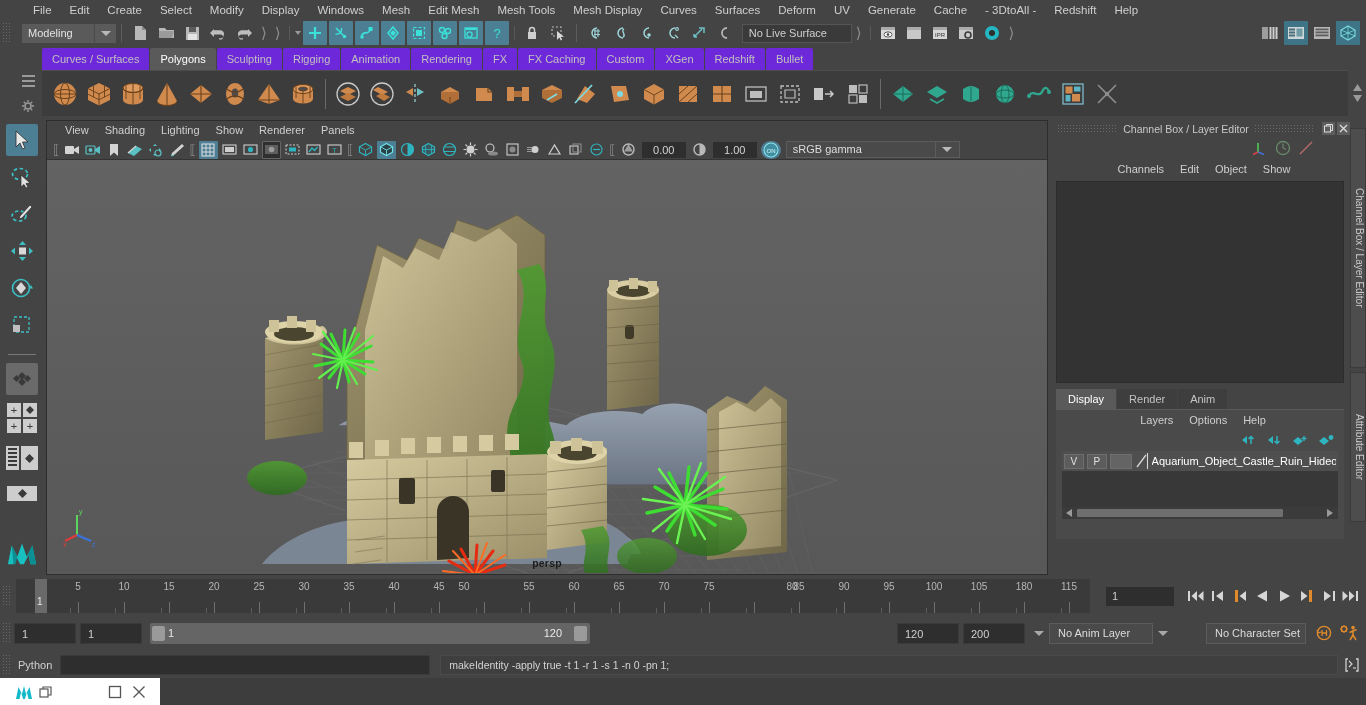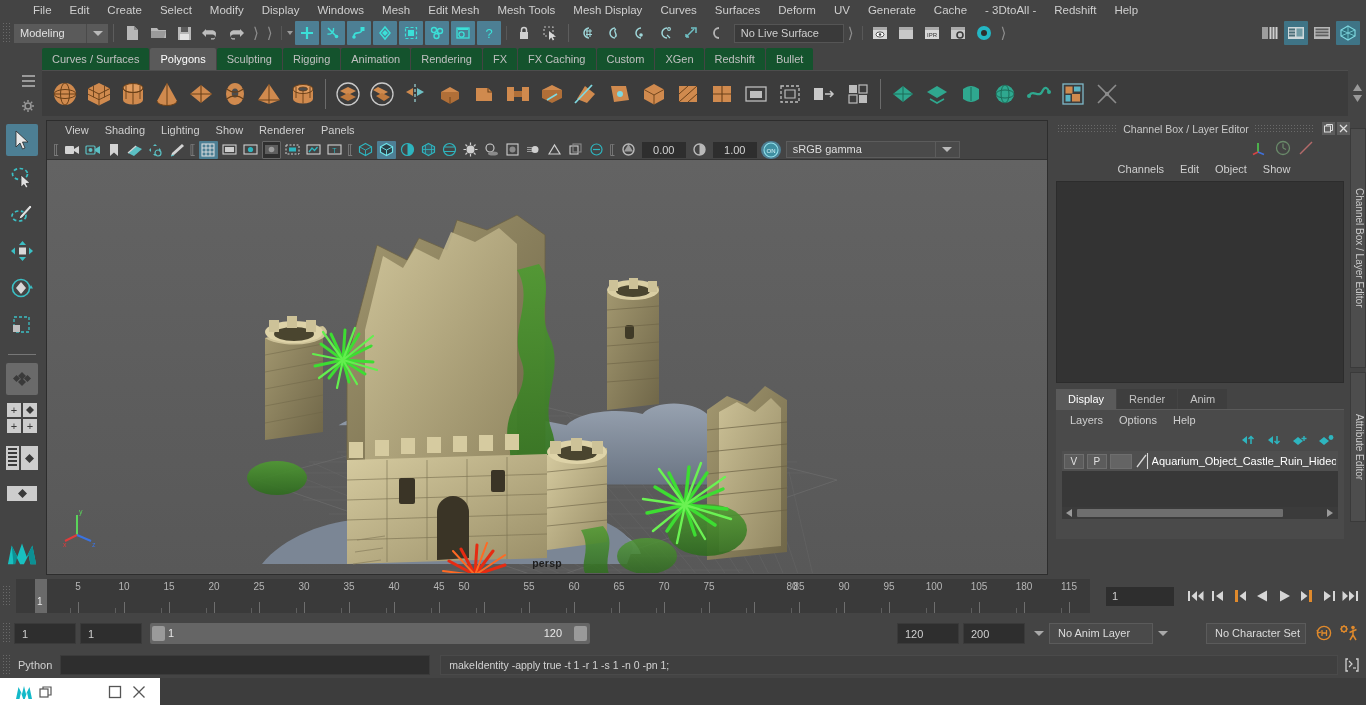--- a/index.html
+++ b/index.html
@@ -58,21 +58,21 @@
 
   
   .shelfbar {
     position:absolute; left:0; top:46px; width:1366px; height:72px; background:#444;
   }
   .shelf-tabrow {
     position:absolute; left:42px; top:0; height:24px; display:flex; align-items:flex-end;
   }
   .shelf-tab {
     height:22px; line-height:22px; padding:0 10px; font-size:11px;
-    background:#14532d; color:#c0c0c0; margin-right:1px;
+    background:#6d28d9; color:#c0c0c0; margin-right:1px;
     border-top-left-radius:2px; border-top-right-radius:2px;
   }
   .shelf-tab.active { background:#5a5a5a; color:#ffffff; }
   .shelf-iconrow {
     position:absolute; left:42px; top:24px; right:18px; height:46px;
     background:#3c3c3c; display:flex; align-items:center; padding-left:6px;
     border-top:1px solid #4d4d4d;
   }
   .shelf-icon { width:34px;height:40px; display:flex;align-items:center;justify-content:center;flex:0 0 auto;}
   .shelf-left-grip {
@@ -141,21 +141,21 @@
   }
   .rp-winbtn { width:13px;height:13px;background:#5d5d5d;display:flex;align-items:center;justify-content:center;margin-left:2px;font-size:9px;color:#ddd;}
   .rp-gizmos { height:22px; display:flex;align-items:center; justify-content:flex-end; padding-right:36px; gap:7px;}
   .rp-menurow { height:20px; display:flex; align-items:center; padding-left:6px;justify-content:center; }
   .rp-menurow .rmi { padding:0 8px; font-size:11px; color:#cfcfcf; }
   .channelbox-body { margin:2px 6px 0 4px; height:202px; background:#333333; border:1px solid #2c2c2c;}
   .layer-tabs { display:flex; margin:6px 0 0 4px; align-items:flex-end;}
   .ltab { height:20px;line-height:20px;padding:0 12px;font-size:11px;background:#3e3e3e;color:#c3c3c3;margin-right:1px;}
   .ltab.active { background:#5a5a5a;color:#fff;}
   .layer-panel { margin:0 6px 0 4px; background:#4a4a4a; height:130px; border-top:1px solid #5a5a5a;}
-  .layer-menurow { height:19px;display:flex;align-items:center;padding-left:6px;}
+  .layer-menurow { height:19px;display:flex;align-items:center;padding-left:6px;justify-content:center;}
   .layer-menurow .lmi{padding:0 8px;font-size:11px;color:#cfcfcf;}
   .layer-btnrow{height:22px;display:flex;align-items:center;justify-content:flex-end;padding-right:10px;gap:10px;}
   .layer-list{margin:0 6px;background:#383838;height:68px;position:relative;}
   .layer-row{display:flex;align-items:center;height:20px;background:#4f4f4f;padding:0 2px;gap:3px;}
   .lcell{width:20px;height:15px;background:#5c5c5c;border:1px solid #6e6e6e;display:flex;align-items:center;justify-content:center;font-size:10px;color:#e0e0e0;}
   .lcolor{width:22px;height:15px;background:#646464;border:1px solid #6e6e6e;}
   .layer-name{font-size:11px;color:#ffffff;white-space:nowrap;overflow:hidden;}
   .layer-hscroll{position:absolute;left:0;right:0;bottom:0;height:12px;background:#3b3b3b;display:flex;align-items:center;}
   .lscroll-thumb{height:8px;background:#6e6e6e;border-radius:1px;}
   .rp-sidetabs {
@@ -224,21 +224,21 @@
     <div class="mi">Generate</div>
     <div class="mi">Cache</div>
     <div class="mi">- 3DtoAll -</div>
     <div class="mi">Redshift</div>
     <div class="mi">Help</div>
   </div>
 
   <div class="statusline">
     <div class="gripdots"></div>
 
-    <div style="display:flex;align-items:flex-start;">
+    <div style="display:flex;align-items:flex-start;margin-left:8px;">
       <div class="menusel">Modeling</div>
       <div class="menusel-arrow">
           <div class="tri-down"></div>
         </div>
     </div>
     <div class="sep"></div>
 
     <div class="sbtn">
       <svg width="15" height="16" viewBox="0 0 15 16">
           <path d="M2 1h7l4 4v10H2z" fill="#b8b8b8"></path>

